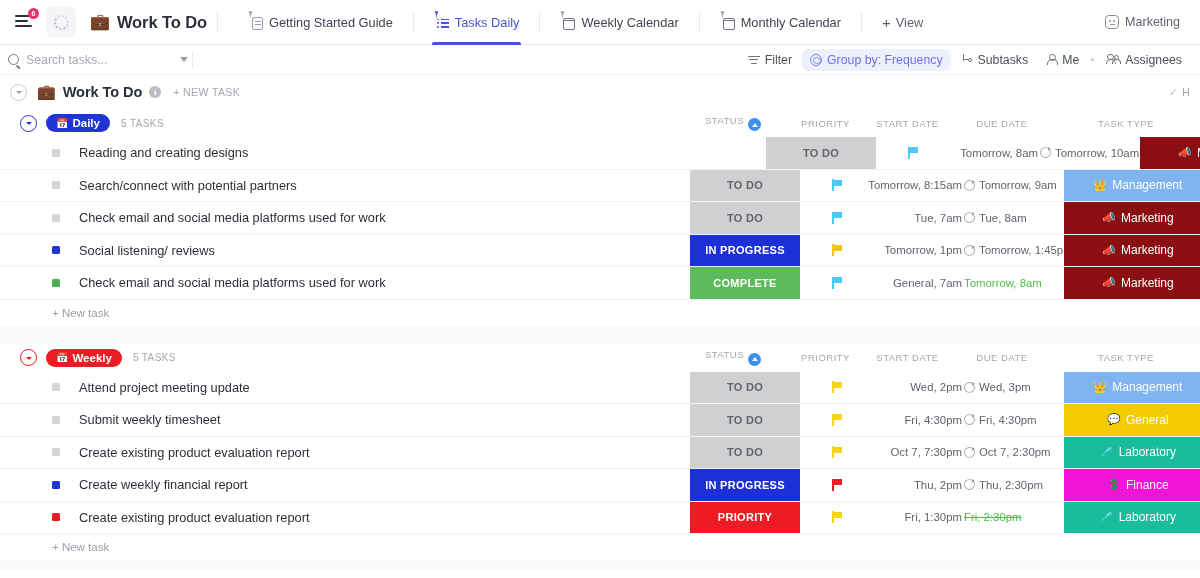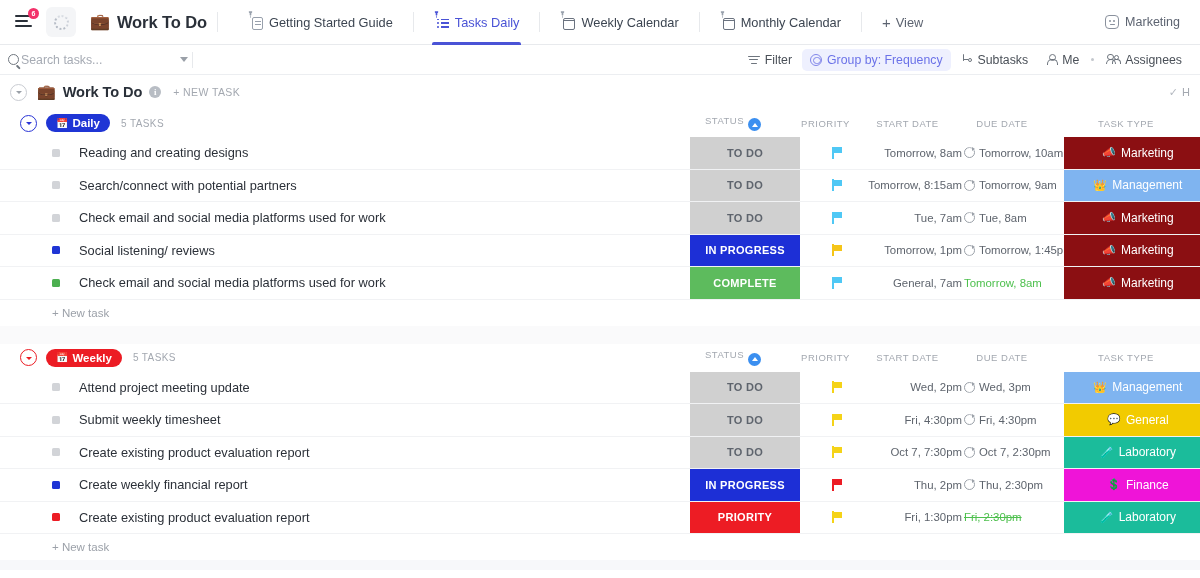--- a/index.html
+++ b/index.html
@@ -80,21 +80,21 @@
   }
   .robot { width:14px; height:14px; border:1.3px solid #8a919d; border-radius:4px; position:relative; }
   .robot::before { content:""; position:absolute; top:3.5px; left:2.5px; width:2px; height:2px; background:#8a919d; border-radius:50%; box-shadow:4px 0 0 #8a919d; }
   .robot::after { content:""; position:absolute; bottom:3px; left:3.5px; width:5px; height:1.3px; background:#8a919d; border-radius:1px; }
 
   
   .toolbar {
     height: 30px; min-height:30px; display:flex; align-items:center;
     border-bottom:1px solid #eceef1; background:#fff; padding:0 10px 0 8px;
   }
-  .search-wrap { display:flex; align-items:center; gap:2px; width:180px; cursor:text; }
+  .search-wrap { display:flex; align-items:center; gap:7px; width:180px; cursor:text; }
   .search-ic { width:11px; height:11px; border:1.5px solid #70777f; border-radius:50%; position:relative; flex:none; }
   .search-ic::after { content:""; position:absolute; bottom:-3px; right:-2.5px; width:4.5px; height:1.5px; background:#70777f; transform:rotate(45deg); border-radius:1px; }
   .search-input { border:none; outline:none; font-family:inherit; font-size:12.3px; color:#2a3039; width:120px; background:transparent; }
   .search-input::placeholder { color:#a6abb4; }
   .chev-down { width:0;height:0;border-left:4.5px solid transparent;border-right:4.5px solid transparent;border-top:5px solid #9aa0a8; margin-left:auto; cursor:pointer;}
   .tb-div { width:1px; height:16px; background:#e7e9ec; margin-left:4px; }
 
   .toolbar-right { margin-left:auto; display:flex; align-items:center; gap:2px; }
   .tb-btn { display:flex; align-items:center; gap:5px; padding:4px 8px; border-radius:5px; font-size:12.3px; color:#4a5058; cursor:pointer; white-space:nowrap; }
   .tb-btn.highlight { background:#eef0fe; color:#6b72e8; }
@@ -331,21 +331,21 @@
       <div class="colheads">
       <div class="ch" style="width:110px">STATUS<span class="sortbadge"></span></div>
       <div class="ch" style="width:75px">PRIORITY</div>
       <div class="ch" style="width:89px">START DATE</div>
       <div class="ch" style="width:100px">DUE DATE</div>
       <div class="ch" style="width:148px">TASK TYPE</div>
     </div>
     </div>
     <div class="rows">
             <div class="row">
-      <div class="cell-name" style="width:690px">
+      <div class="cell-name" style="width:766px">
         <span class="dot" style="background:#d2d4d8"></span>
         <span class="tname">Reading and creating designs</span>
       </div>
       <div class="cell-status" style="background:#d0d0d0;color:#5e646d">TO DO</div>
       <div class="cell-flag">
         <span class="flag">
           <i style="background:#4fc8f5"></i>
                   <b style="background:#4fc8f5"></b>
         </span>
       </div>

